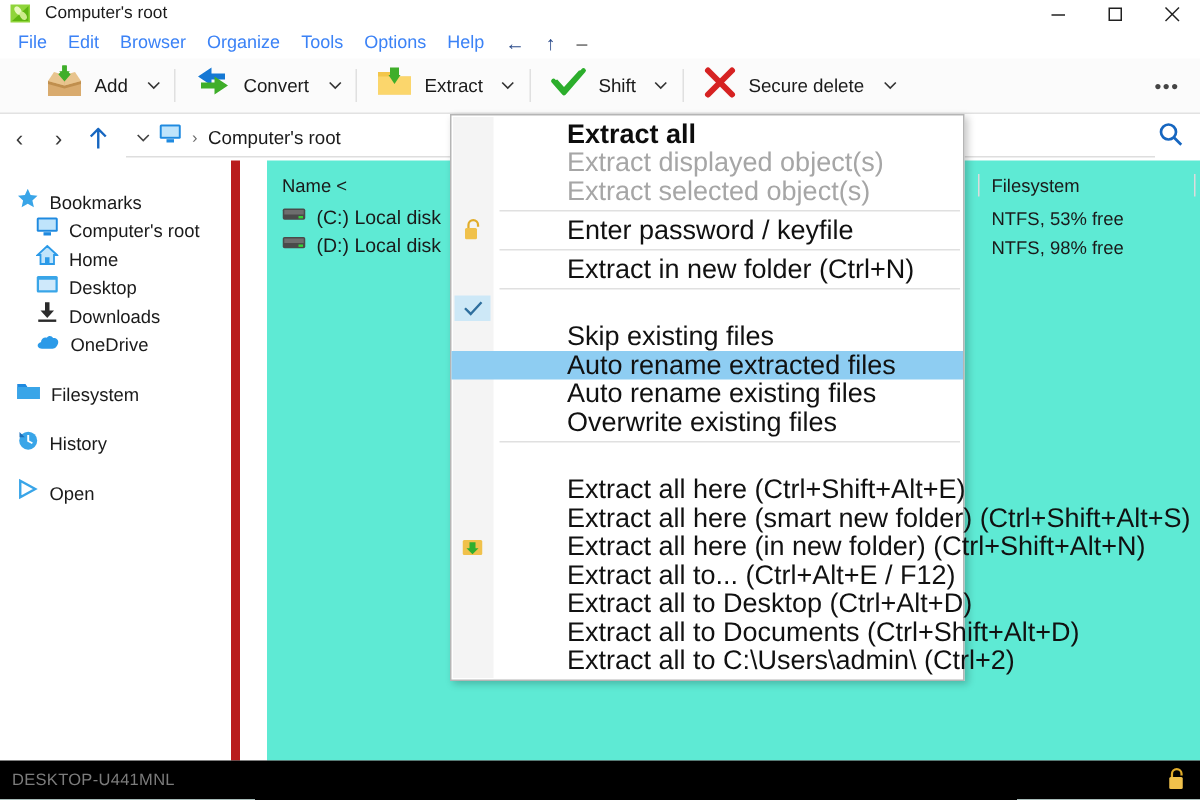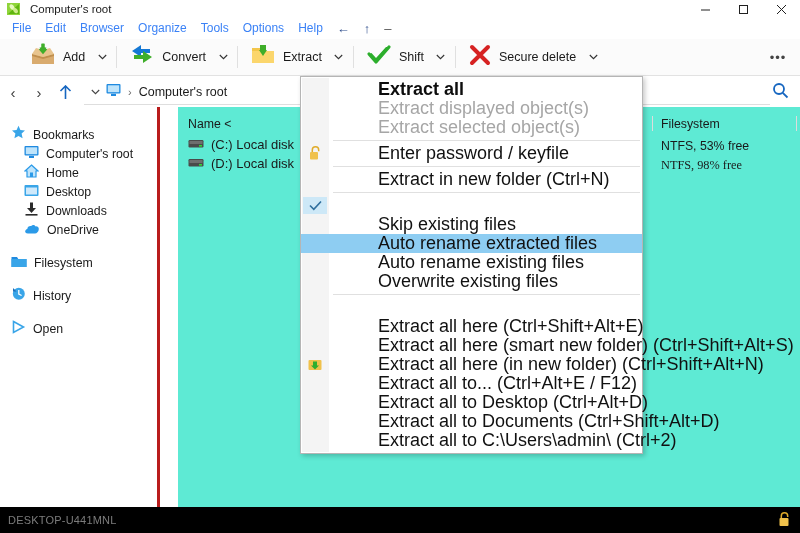--- a/index.html
+++ b/index.html
@@ -182,21 +182,21 @@
     width: 28px; height: 30px;
     display: flex; align-items: center; justify-content: center;
   }
 
   
   .sidebar {
     position: absolute;
     left: 0; top: 107px;
     width: 160px; height: 400px;
     background: #ffffff;
-    border-right: 3px solid #b91c1c;
+    border-right: 6px solid #b91c1c;
     box-sizing: border-box;
     padding-top: 18px;
   }
   .side-row {
     display: flex;
     align-items: center;
     height: 19px;
     padding-left: 11px;
     gap: 7px;
   }
@@ -638,21 +638,21 @@
         <svg width="16" height="12" viewBox="0 0 16 12">
           <rect x="0.5" y="2" width="15" height="7.5" rx="1.2" fill="#4a4a4a"></rect>
           <rect x="1.5" y="3" width="13" height="3" fill="#6e6e6e"></rect>
           <rect x="11" y="7" width="3" height="1.6" fill="#35d435"></rect>
         </svg>
       </span>
       <span class="fname">(D:) Local disk</span>
     </div>
 
     <div class="fs-cell" style="top:32px;">NTFS, 53% free</div>
-    <div class="fs-cell" style="top:51px;font-family:Liberation Serif, serif;">NTFS, 98% free</div>
+    <div class="fs-cell" style="top:51px;">NTFS, 98% free</div>
   </div>
 
   <div class="statusbar">
     <span class="status-text">DESKTOP-U441MNL</span>
     <span class="status-lock">
       <svg width="13" height="15" viewBox="0 0 13 15">
         <path d="M3.3 6 L3.3 4 A3.2 3.2 0 0 1 9.7 4 L9.7 5" fill="none" stroke="#e0ac2a" stroke-width="1.5"></path>
         <rect x="1.5" y="6" width="9" height="8" rx="1" fill="#f0c14b"></rect>
       </svg>
     </span>

